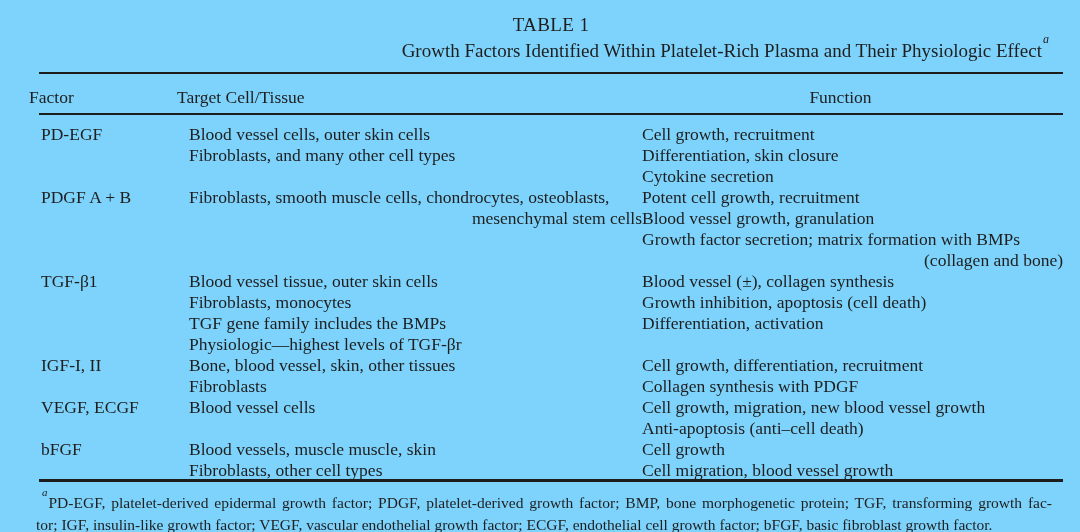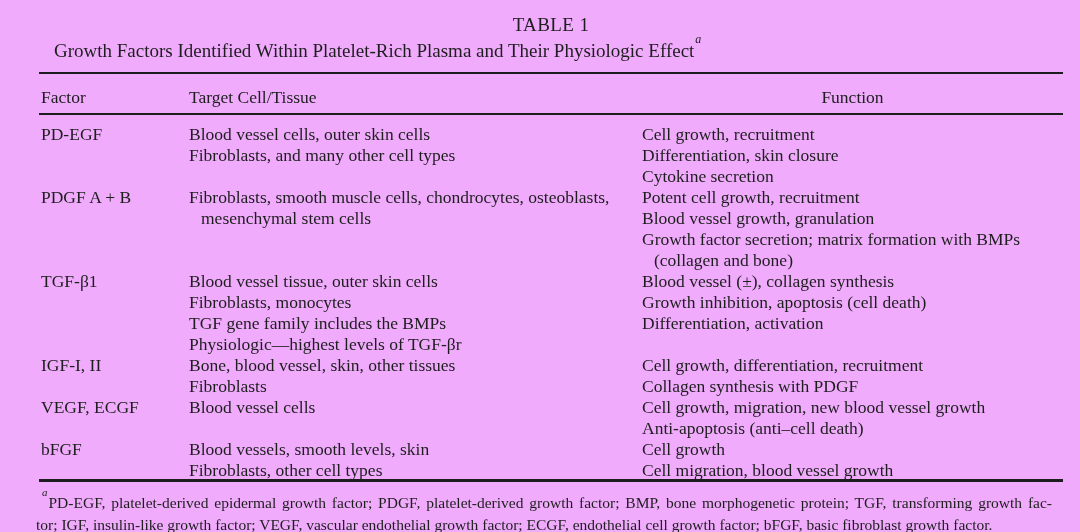--- a/index.html
+++ b/index.html
@@ -1,47 +1,47 @@
 <!DOCTYPE html>
 <html><head>
 <meta charset="utf-8">
 <style>
   html,body{margin:0;padding:0;background:#ffffff;}
   .page{
-    position:relative;width:1080px;height:532px;background:#f0abfc;
+    position:relative;width:1080px;height:532px;background:#7dd3fc;
     font-family:"Liberation Serif","DejaVu Serif",serif;color:#1e1e1e;overflow:hidden;
   }
   .table-title{
     position:absolute;top:14px;left:39px;width:1024px;text-align:center;
     font-size:19px;letter-spacing:.4px;
   }
   .table-subtitle{
-    position:absolute;top:39px;left:54px;width:1024px;text-align:left;font-size:19px;
+    position:absolute;top:39px;left:25px;width:1024px;text-align:right;font-size:19px;
   }
   .sup-it{font-style:italic;font-size:12px;position:relative;top:-7px;margin-left:1px;}
   .rule{position:absolute;left:39px;width:1024px;background:#1d1d1d;}
   .rule-top{top:72px;height:2px;}
   .rule-mid{top:113px;height:2px;}
   .rule-bottom{top:479px;height:3px;}
   .thead{
-    position:absolute;top:87px;left:39px;width:1024px;display:flex;font-size:17.5px;
+    position:absolute;top:87px;left:27px;width:1024px;display:flex;font-size:17.5px;
   }
   .th-factor{width:148px;padding-left:2px;}
   .th-target{width:453px;text-align:left;}
   .th-function{flex:1;text-align:center;}
   .tbody{
     position:absolute;top:120px;left:39px;width:1024px;
     font-size:17.5px;line-height:21px;padding-top:4px;
   }
   .trow{display:flex;}
   .cell{white-space:nowrap;}
   .cell-factor{width:148px;padding-left:2px;}
   .cell-target{width:453px;}
   .cell-function{flex:1;}
-  .line.indent{padding-left:12px;}
+  .line.indent{padding-left:12px;text-align:right;}
   .footnote{
     position:absolute;left:36px;top:487px;width:1016px;
     font-size:15.5px;line-height:22px;
   }
   .fn-line{white-space:normal;}
   .fn-1{text-align:justify;text-align-last:justify;padding-left:5px;}
   .fn-1 .sup-it{top:-6px;font-size:11px;margin-right:1px;}
   .fn-2{text-align:left;}
 </style>
 </head>
@@ -122,21 +122,21 @@
           <div class="line">Blood vessel cells</div>
         </div>
         <div class="cell cell-function">
           <div class="line">Cell growth, migration, new blood vessel growth</div>
           <div class="line">Anti-apoptosis (anti–cell death)</div>
         </div>
       </div>
       <div class="trow">
         <div class="cell cell-factor">bFGF</div>
         <div class="cell cell-target">
-          <div class="line">Blood vessels, smooth levels, skin</div>
+          <div class="line">Blood vessels, muscle muscle, skin</div>
           <div class="line">Fibroblasts, other cell types</div>
         </div>
         <div class="cell cell-function">
           <div class="line">Cell growth</div>
           <div class="line">Cell migration, blood vessel growth</div>
         </div>
       </div>
     </div>
 
   <div class="rule rule-bottom"></div>

